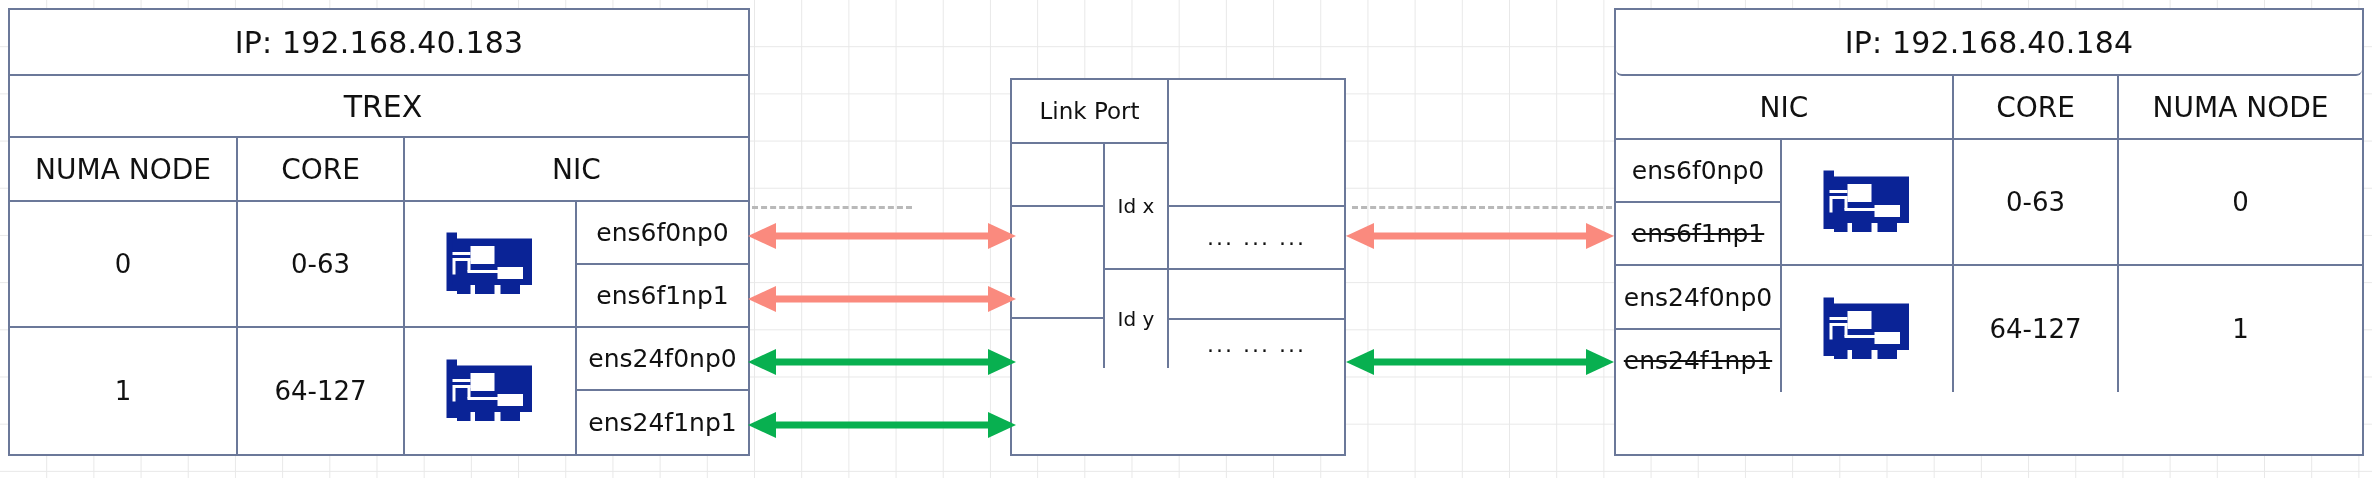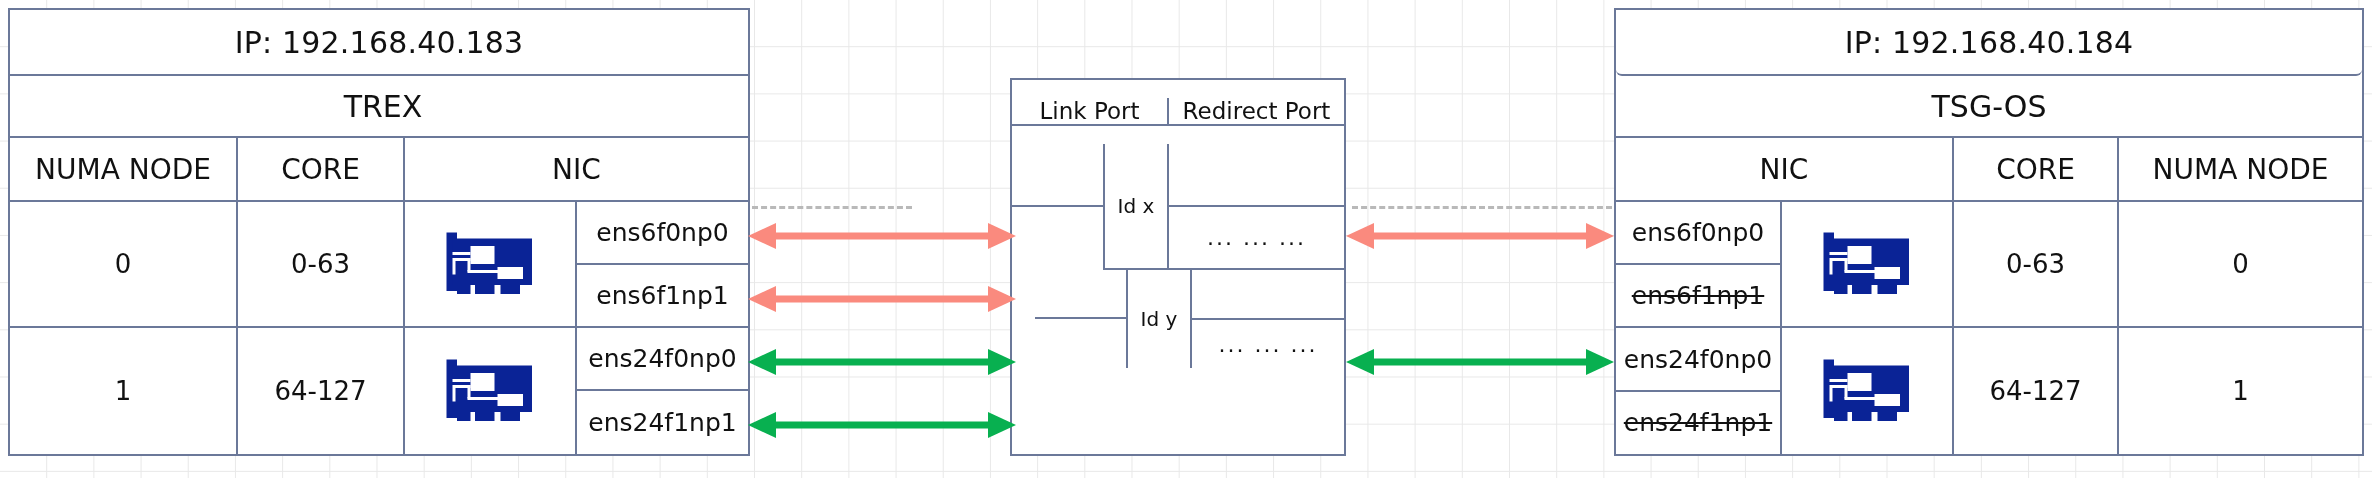--- a/index.html
+++ b/index.html
@@ -133,59 +133,55 @@
       <div class="cell" style="flex:1;flex-direction:column;padding:0;">
         <div class="cell bb t-port" style="width:100%;height:63px;">ens24f0np0</div>
         <div class="cell t-port" style="width:100%;height:63px;">ens24f1np1</div>
       </div>
     </div>
   </div>
 
   <div class="tbl" style="left:1010px;top:78px;width:336px;height:378px;">
 
 
-    <div class="trow" style="height:64px;align-items:center;">
+    <div class="trow" style="height:64px;">
       <div class="cell bb br t-head-sm" style="width:157px;">Link Port</div>
-      <div class="cell bb t-head-sm" style="flex:1;">Redirect Port</div>
     </div>
 
     <div class="trow" style="height:126px;">
       <div class="cell br" style="width:93px;flex-direction:column;padding:0;">
         <div class="cell bb" style="width:100%;height:63px;"></div>
         <div class="cell" style="width:100%;height:63px;"></div>
       </div>
       <div class="cell bb br t-id" style="width:64px;">Id x</div>
       <div class="cell bb" style="flex:1;flex-direction:column;padding:0;">
         <div class="cell bb t-dots" style="width:100%;height:63px;"></div>
         <div class="cell t-dots" style="width:100%;height:61px;">... ... ...</div>
       </div>
     </div>
 
-    <div class="trow" style="height:98px;padding-left:23px;">
+    <div class="trow" style="height:98px;">
       <div class="cell br" style="width:93px;flex-direction:column;padding:0;">
         <div class="cell bb" style="width:100%;height:63px;"></div>
         <div class="cell" style="width:100%;height:63px;"></div>
       </div>
       <div class="cell br t-id" style="width:64px;">Id y</div>
       <div class="cell" style="flex:1;flex-direction:column;padding:0;">
         <div class="cell bb t-dots" style="width:100%;height:63px;"></div>
         <div class="cell t-dots" style="width:100%;height:61px;">... ... ...</div>
       </div>
     </div>
   </div>
 
   <div class="tbl" style="left:1614px;top:8px;width:750px;height:448px;">
 
     <div class="trow" style="height:66px;">
       <div class="cell bb t-title" style="width:100%;border-radius:6px;">IP: 192.168.40.184</div>
     </div>
 
-    <div class="trow" style="height:62px;">
-      <div class="cell bb t-sub" style="width:100%;">TSG-OS</div>
-    </div>
 
     <div class="trow" style="height:64px;">
       <div class="cell bb br t-head" style="width:338px;">NIC</div>
       <div class="cell bb br t-head" style="width:165px;">CORE</div>
       <div class="cell bb t-head" style="flex:1;">NUMA NODE</div>
     </div>
 
     <div class="trow" style="height:126px;">
       <div class="cell bb br" style="width:166px;flex-direction:column;padding:0;">
         <div class="cell bb t-port" style="width:100%;height:63px;">ens6f0np0</div>

